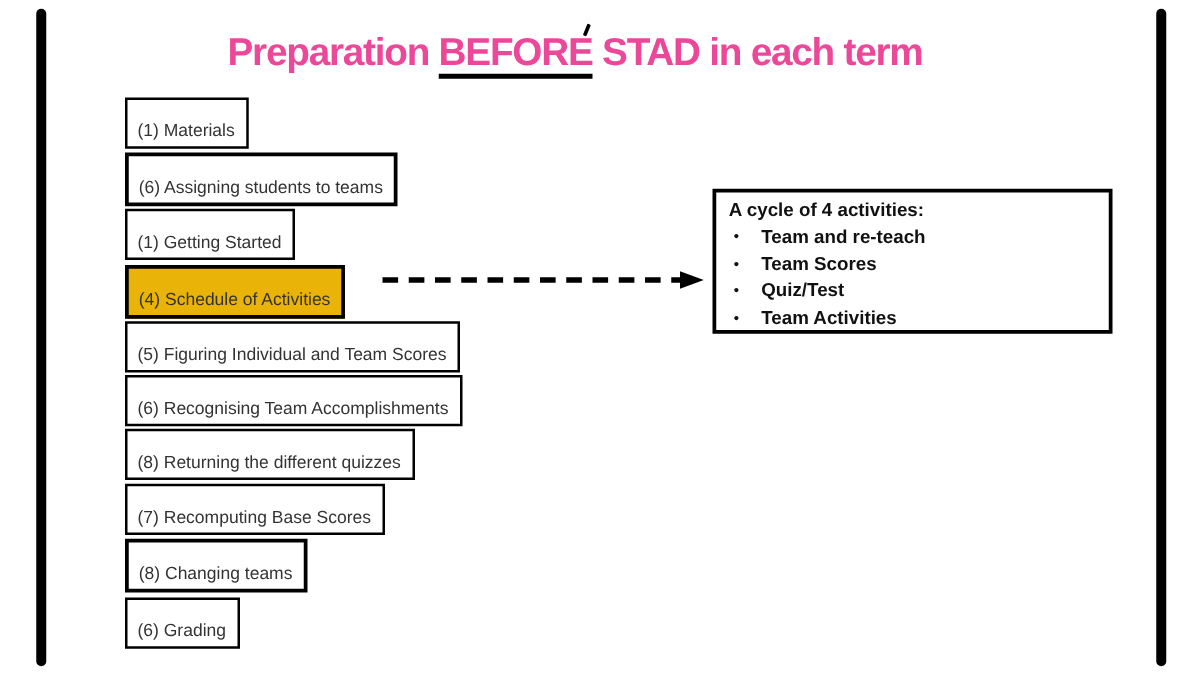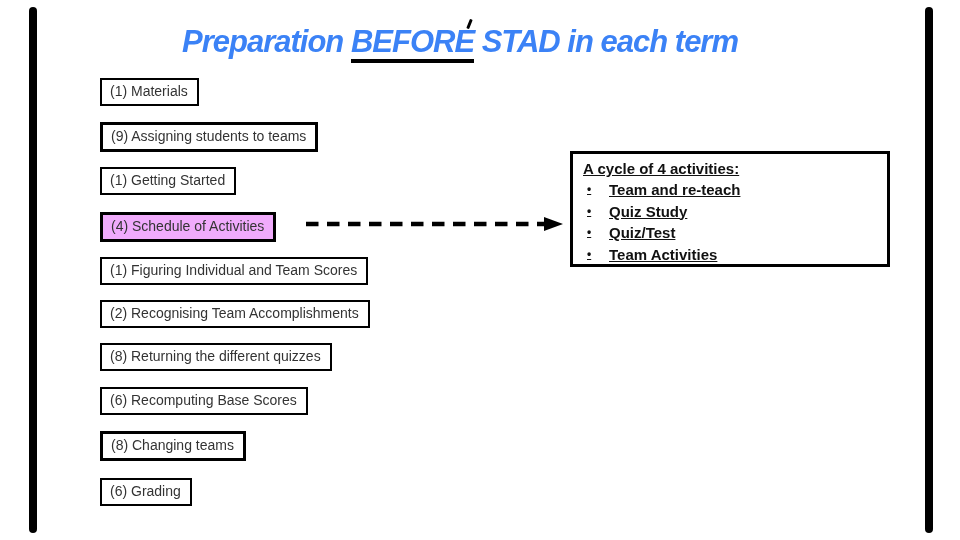--- a/index.html
+++ b/index.html
@@ -25,23 +25,22 @@
   
   .title {
     position: absolute;
     top: 24px;
     left: 0;
     width: 920px;
     text-align: center;
     font-size: 31px;
     font-weight: 700;
     letter-spacing: -1px;
-    color: #3b82f6;
+    color: #ec4899;
     white-space: pre;
-    font-style: italic;
   }
   .title .underlined {
     border-bottom: 4px solid #000;
     padding-bottom: 0px;
   }
   .stray-mark {
     position: absolute;
     left: 468px;
     top: 19px;
     width: 3px;
@@ -54,26 +53,26 @@
   
   .step {
     position: absolute;
     left: 100px;
     display: inline-block;
     border: 2px solid #000;
     background: #fff;
     color: #333;
     font-size: 14px;
     line-height: 17px;
-    padding: 3px 9px 4px 8px;
+    padding: 16px 9px 4px 8px;
     white-space: nowrap;
   }
   .step.thick { border-width: 3px; }
   .step.highlight {
-    background: #f0abfc;
+    background: #eab308;
     border-width: 3px;
   }
 
   
   .arrow-svg {
     position: absolute;
     left: 303px;
     top: 213px;
     width: 264px;
     height: 22px;
@@ -85,21 +84,20 @@
     left: 570px;
     top: 151px;
     width: 320px;
     height: 116px;
     border: 3px solid #000;
     background: #fff;
     color: #111;
     font-weight: 700;
     font-size: 15px;
     padding: 4px 10px 0 10px;
-    text-decoration: underline;
   }
   .cycle-heading {
     line-height: 21px;
   }
   .cycle-item {
     display: flex;
     line-height: 21.5px;
   }
   .cycle-item .bullet {
     width: 26px;
@@ -111,44 +109,44 @@
 </head>
 <body>
 
 <div class="side-bar left"></div>
 <div class="side-bar right"></div>
 
 <div class="title"><span>Preparation </span><span class="underlined">BEFORE</span><span> STAD in each term</span></div>
 <div class="stray-mark"></div>
 
 <div class="step" style="top:78px">(1) Materials</div>
-<div class="step thick" style="top:122px">(9) Assigning students to teams</div>
+<div class="step thick" style="top:122px">(6) Assigning students to teams</div>
 <div class="step" style="top:167px">(1) Getting Started</div>
 <div class="step highlight" style="top:212px">(4) Schedule of Activities</div>
-<div class="step" style="top:257px">(1) Figuring Individual and Team Scores</div>
-<div class="step" style="top:300px">(2) Recognising Team Accomplishments</div>
+<div class="step" style="top:257px">(5) Figuring Individual and Team Scores</div>
+<div class="step" style="top:300px">(6) Recognising Team Accomplishments</div>
 <div class="step" style="top:343px">(8) Returning the different quizzes</div>
-<div class="step" style="top:387px">(6) Recomputing Base Scores</div>
+<div class="step" style="top:387px">(7) Recomputing Base Scores</div>
 <div class="step thick" style="top:431px">(8) Changing teams</div>
 <div class="step" style="top:478px">(6) Grading</div>
 
 <svg class="arrow-svg" viewBox="0 0 264 22">
   <line x1="3" y1="11" x2="242" y2="11" stroke="#000" stroke-width="4.5" stroke-dasharray="12.5 8.5"></line>
   <polygon points="241,4 260,11 241,18" fill="#000"></polygon>
 </svg>
 
 <div class="cycle-box">
   <div class="cycle-heading">A cycle of 4 activities:</div>
   <div class="cycle-item">
     <span class="bullet">•</span>
     <span class="item-label">Team and re-teach</span>
   </div>
   <div class="cycle-item">
     <span class="bullet">•</span>
-    <span class="item-label">Quiz Study</span>
+    <span class="item-label">Team Scores</span>
   </div>
   <div class="cycle-item">
     <span class="bullet">•</span>
     <span class="item-label">Quiz/Test</span>
   </div>
   <div class="cycle-item">
     <span class="bullet">•</span>
     <span class="item-label">Team Activities</span>
   </div>
 </div>

